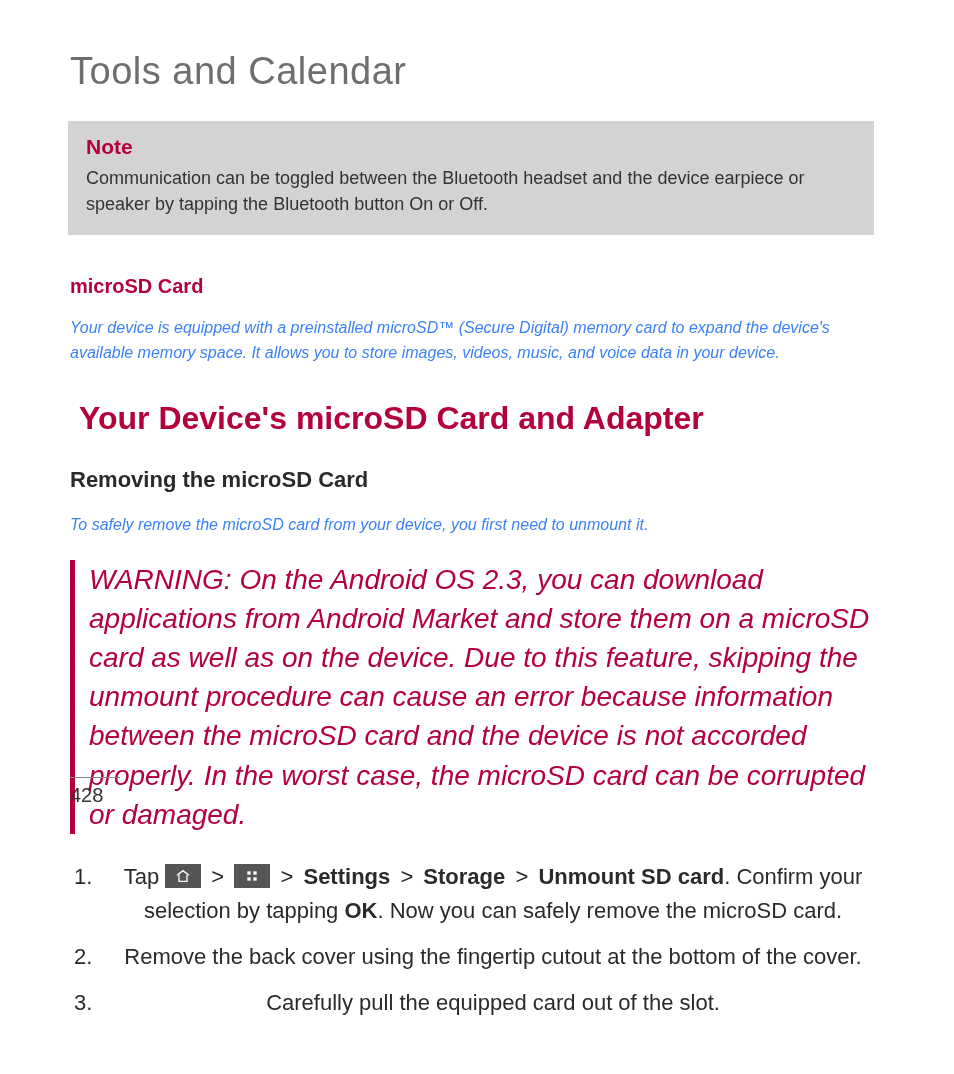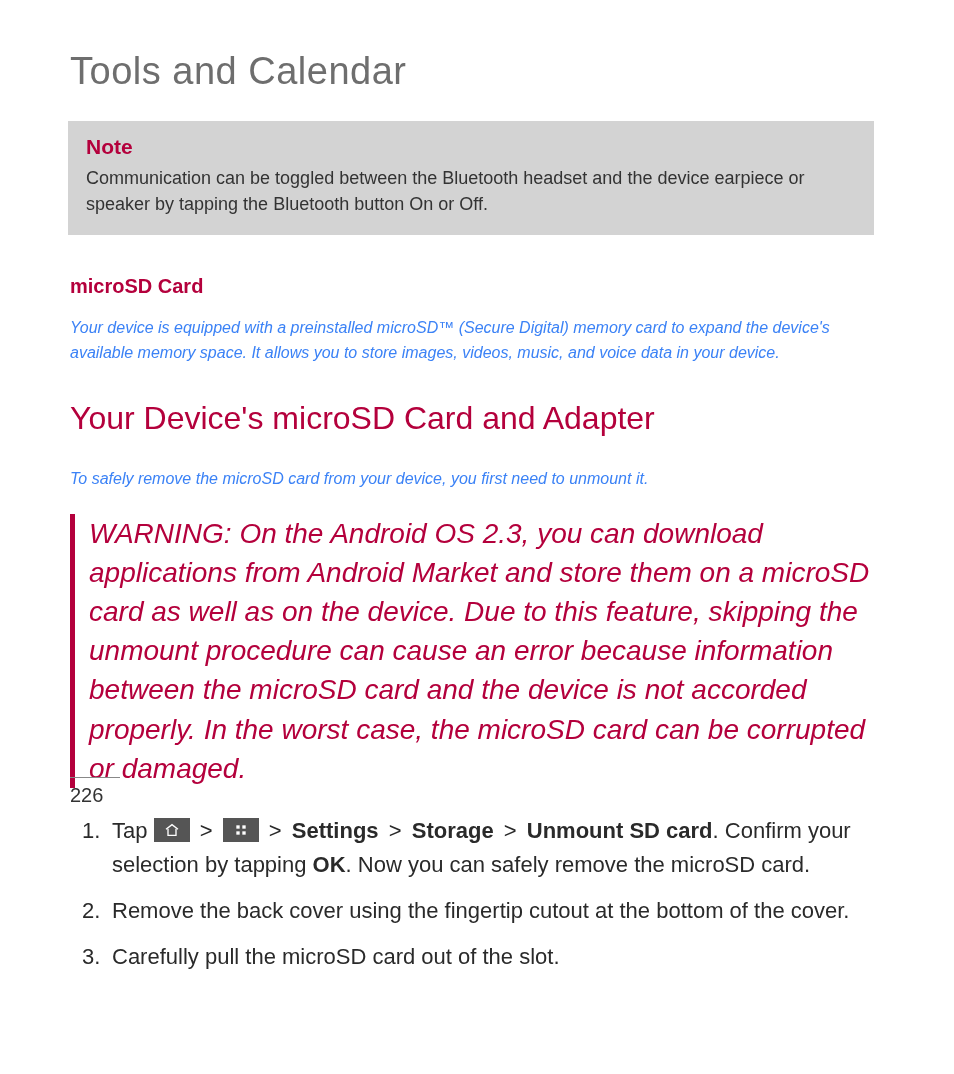--- a/index.html
+++ b/index.html
@@ -49,44 +49,45 @@
   }
   .body-text {
     font-size: 16px;
     line-height: 1.55;
     color: #3b82f6;
     margin: 0 0 34px 0;
     font-style: italic;
   }
   .h1-section {
     color: #b4003c;
-    font-weight: 400;
+    font-weight: 700;
     font-size: 32px;
-    margin: 0 0 30px 0;
+    margin: 0 0 30px 9px;
   }
   .h3 {
     font-weight: 700;
     font-size: 22px;
     color: #2a2a2a;
     margin: 0 0 20px 0;
   }
   .warning-box {
     border-left: 5px solid #b4003c;
     padding: 0 0 0 14px;
     margin: 22px 0 26px 0;
     color: #b4003c;
     font-style: italic;
     font-size: 28px;
     line-height: 1.4;
   }
   ol.steps {
     list-style: none;
     padding: 0;
-    margin: 12px;
+    margin: 4px;
     counter-reset: step;
+    text-align: center;
   }
   ol.steps > li {
     counter-increment: step;
     font-size: 22px;
     line-height: 1.55;
     margin: 0 0 12px 0;
     padding-left: 30px;
     position: relative;
   }
   ol.steps > li::before {
@@ -137,20 +138,21 @@
   <div class="note-box">
     <div class="note-title">Note</div>
     <div class="note-body">Communication can be toggled between the Bluetooth headset and the device earpiece or speaker by tapping the Bluetooth button On or Off.</div>
   </div>
 
   <h2 class="h2">microSD Card</h2>
   <p class="body-text">Your device is equipped with a preinstalled microSD™ (Secure Digital) memory card to expand the device's available memory space. It allows you to store images, videos, music, and voice data in your device.</p>
 
   <h2 class="h1-section">Your Device's microSD Card and Adapter</h2>
 
+  <h3 class="h3">Removing the microSD Card</h3>
 
   <p class="body-text" style="margin-bottom:9px;">To safely remove the microSD card from your device, you first need to unmount it.</p>
 
   <div class="warning-box">WARNING:  On the Android OS 2.3, you can download applications from Android Market and store them on a microSD card as well as on the device. Due to this feature, skipping the unmount procedure can cause an error because information between the microSD card and the device is not accorded properly. In the worst case, the microSD card can be corrupted or damaged.</div>
 
   <ol class="steps">
     <li>
       <span>Tap </span>
       <span class="icon-btn">
         <svg viewBox="0 0 24 24" fill="none" stroke="#fff" stroke-width="2">
@@ -168,17 +170,17 @@
         </svg>
       </span>
       <span class="sep">&gt;</span>
       <span class="bold">Settings</span>
       <span class="sep">&gt;</span>
       <span class="bold">Storage</span>
       <span class="sep">&gt;</span>
       <span class="bold">Unmount SD card</span><span>. Confirm your selection by tapping </span><span class="bold">OK</span><span>. Now you can safely remove the microSD card.</span>
     </li>
     <li>Remove the back cover using the fingertip cutout at the bottom of the cover.</li>
-    <li>Carefully pull the microSD card out of the slot.</li>
+    <li>Carefully pull the equipped card out of the slot.</li>
   </ol>
 
-  <div class="page-number">226</div>
+  <div class="page-number">428</div>
 </div>
 
 </body></html>

